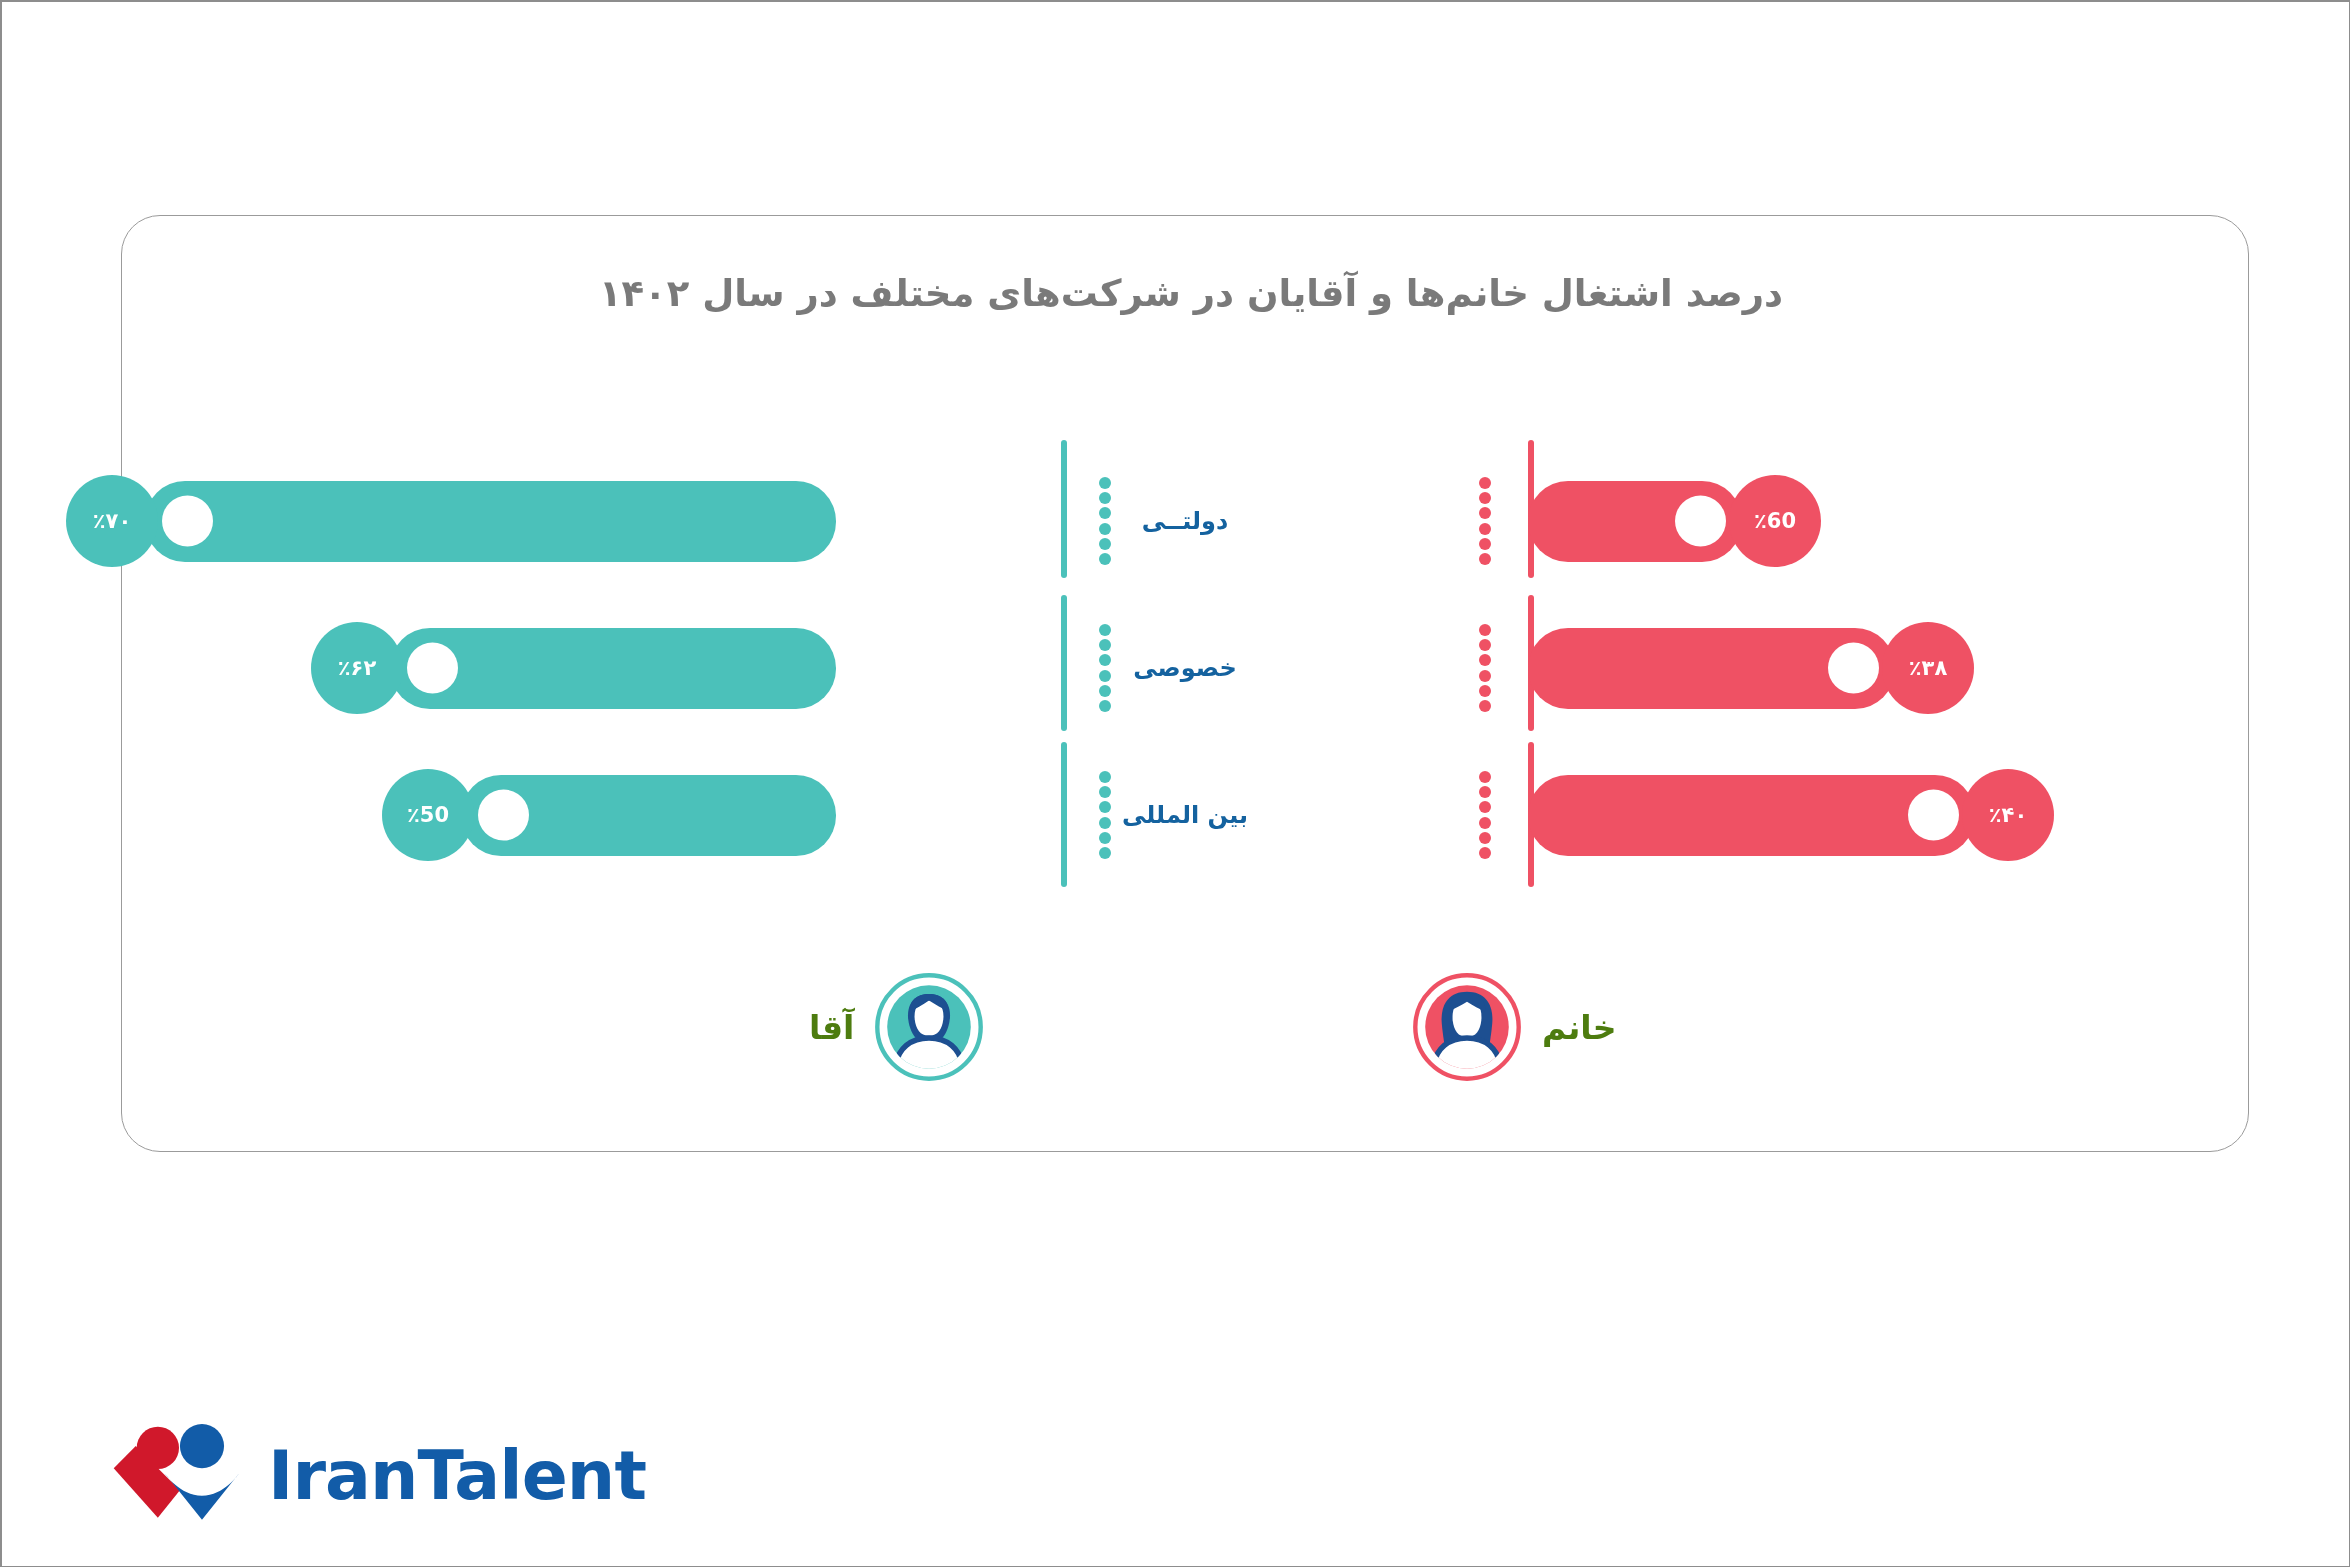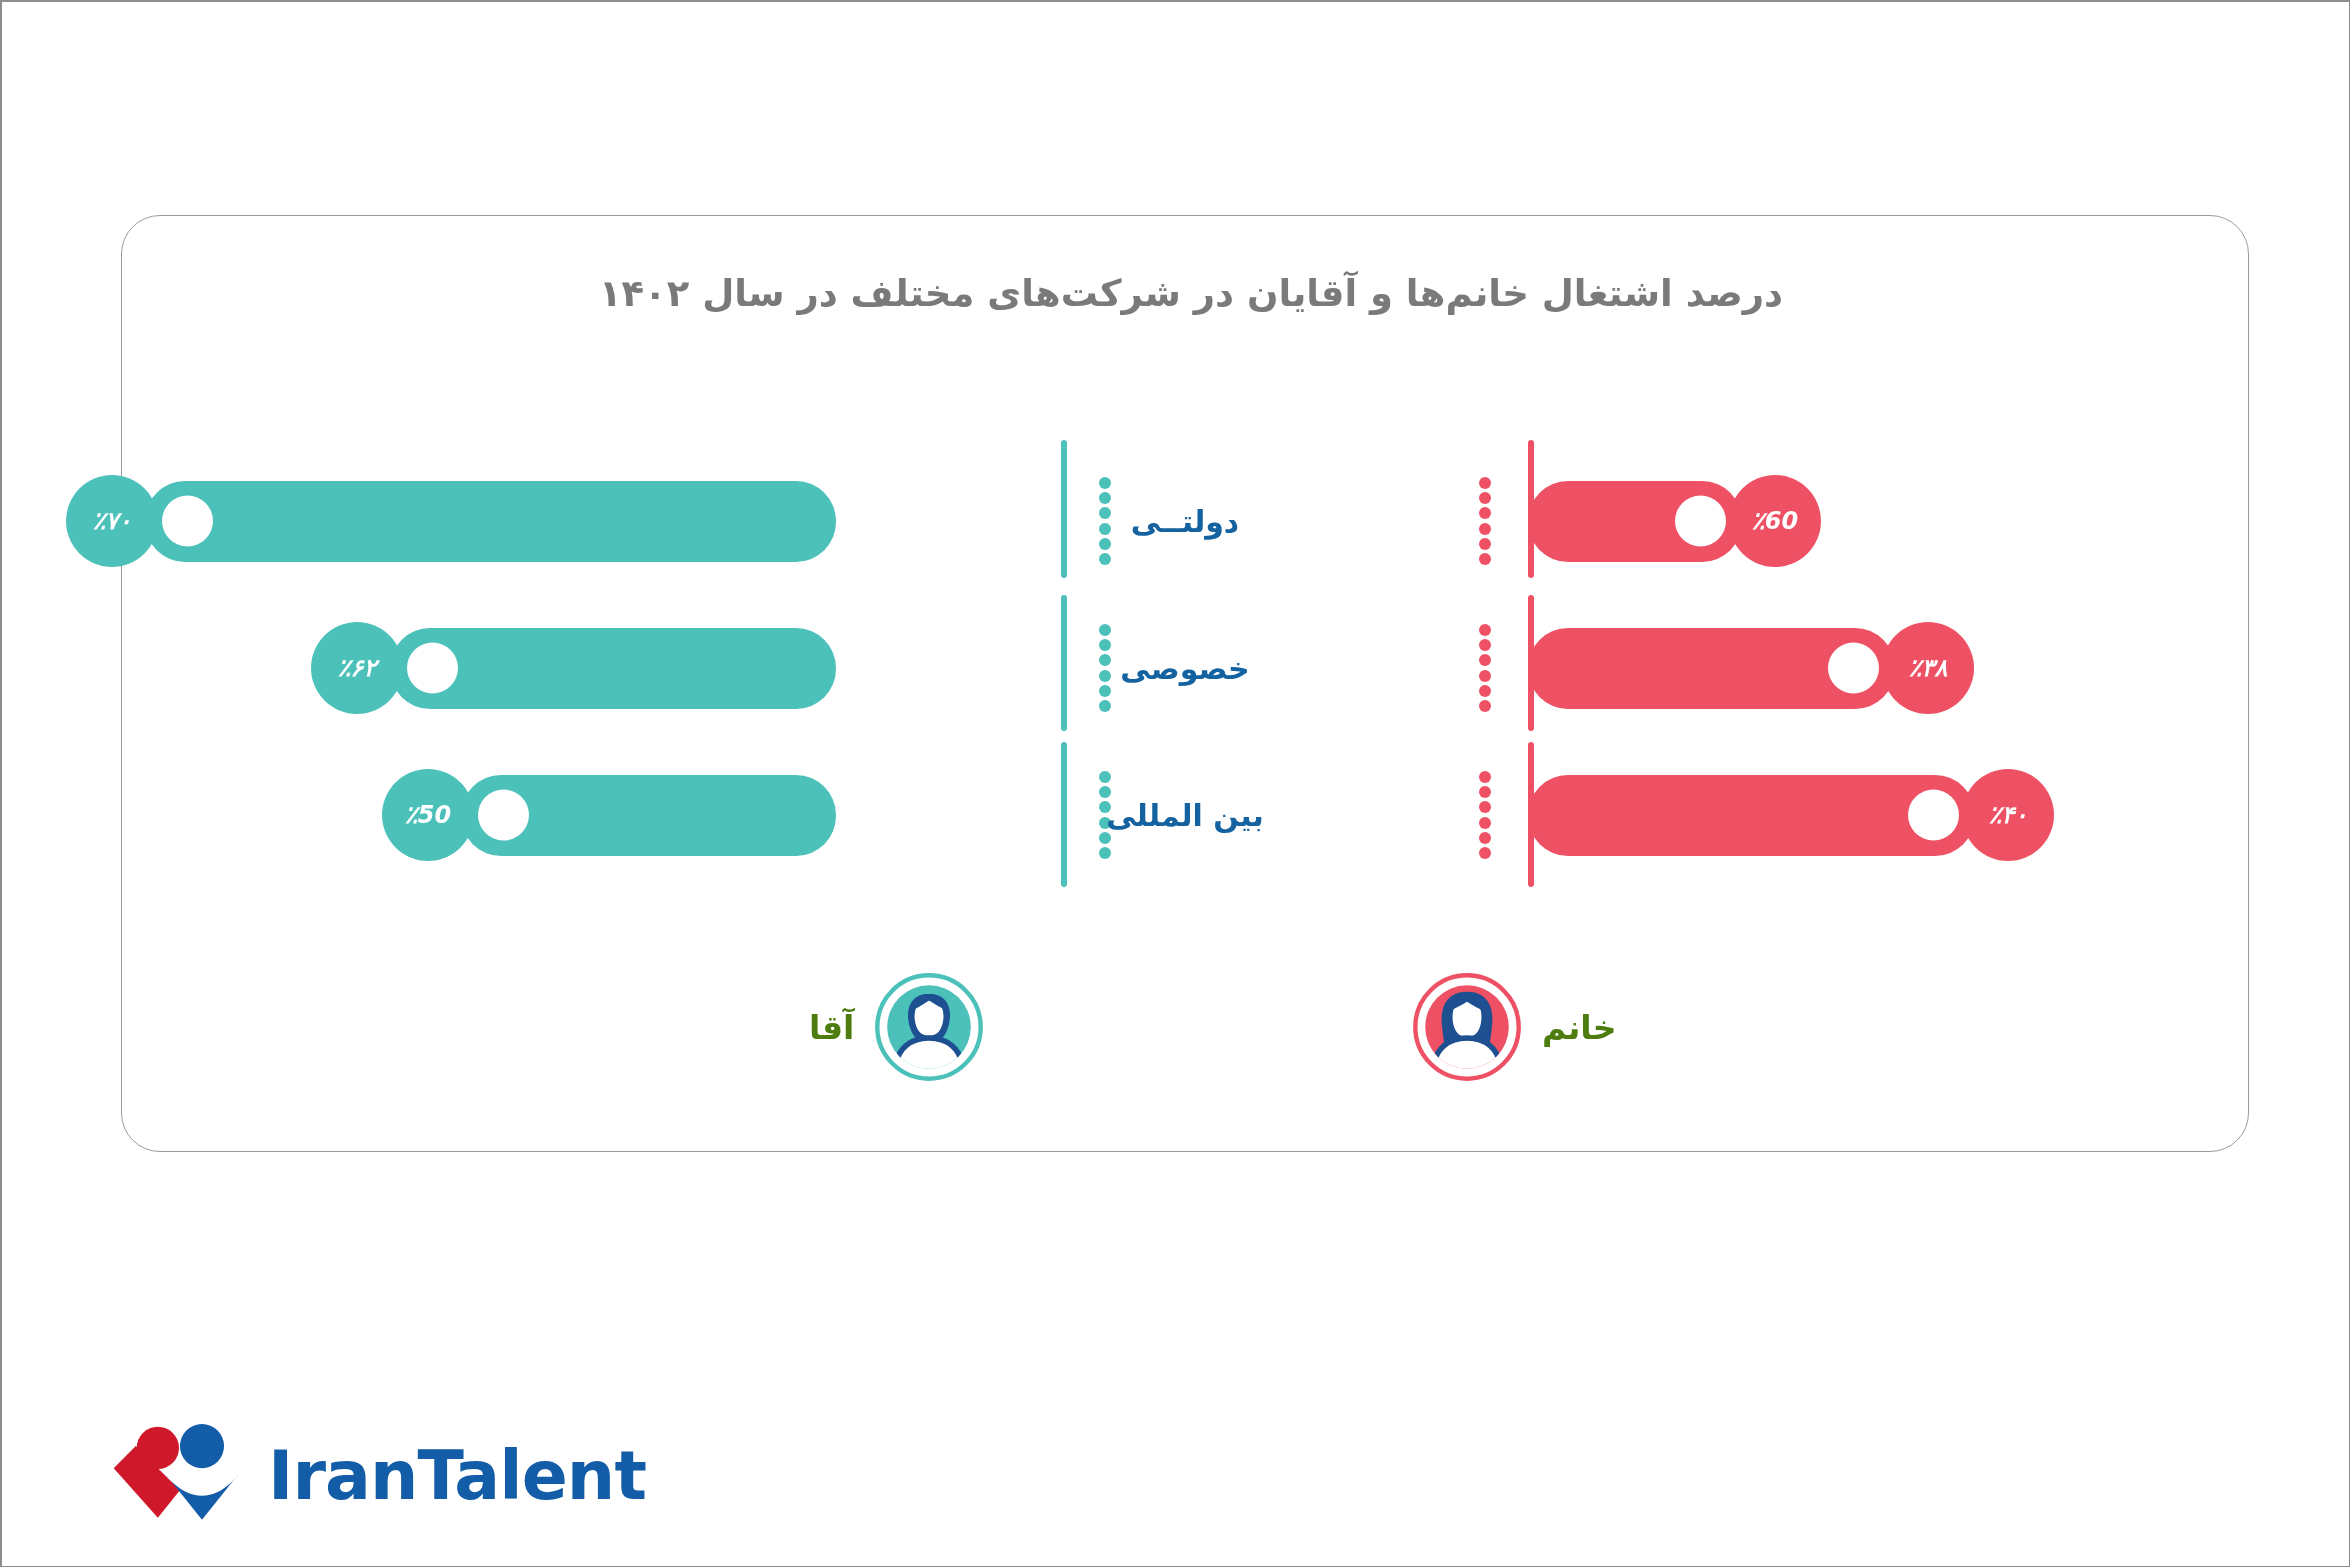--- a/index.html
+++ b/index.html
@@ -62,21 +62,21 @@
   
   .cat-label {
     position: absolute;
     left: 50%;
     top: 50%;
     transform: translate(-50%, -50%);
     width: 422px;
     text-align: center;
     direction: rtl;
     color: #14629F;
-    font-size: 30px;
+    font-size: 24px;
     font-weight: 700;
     white-space: nowrap;
   }
 
   
   .axis {
     position: absolute;
     top: -18.4px;
     width: 6.4px;
     height: 147px;
@@ -135,25 +135,24 @@
   .bubble {
     position: absolute;
     top: 50%;
     transform: translateY(-50%);
     width: 92px; height: 92px;
     border-radius: 50%;
     display: flex;
     align-items: center;
     justify-content: center;
     color: #ffffff;
-    font-size: 24px;
+    font-size: 21px;
     font-weight: 700;
     direction: rtl;
     white-space: nowrap;
-    font-style: italic;
   }
   .bubble.teal { background: #4BC1BA; }
   .bubble.red  { background: #EF5164; }
   .bar.teal .bubble { right: 100%; margin-right: -13px; }
   .bar.red  .bubble { left: 100%;  margin-left: -13px; }
 
   
   #legend {
     position: absolute;
     left: 0; top: 742px;

